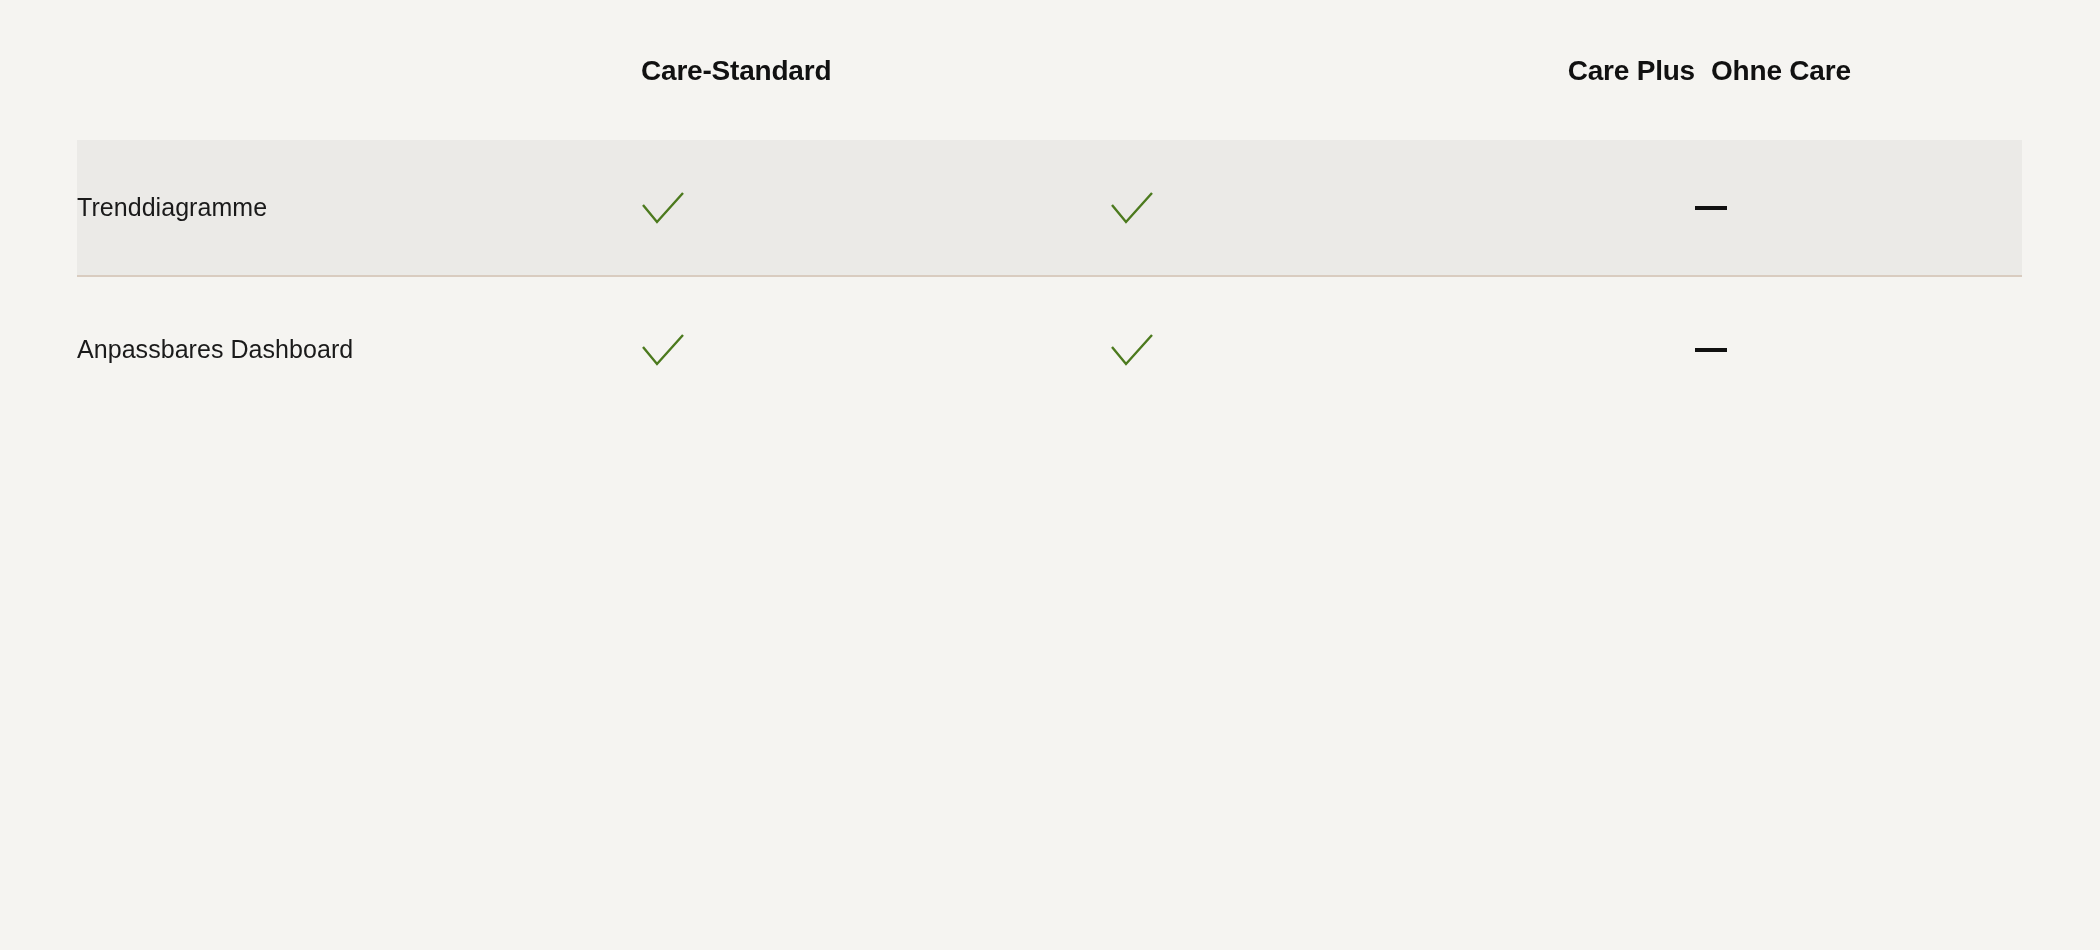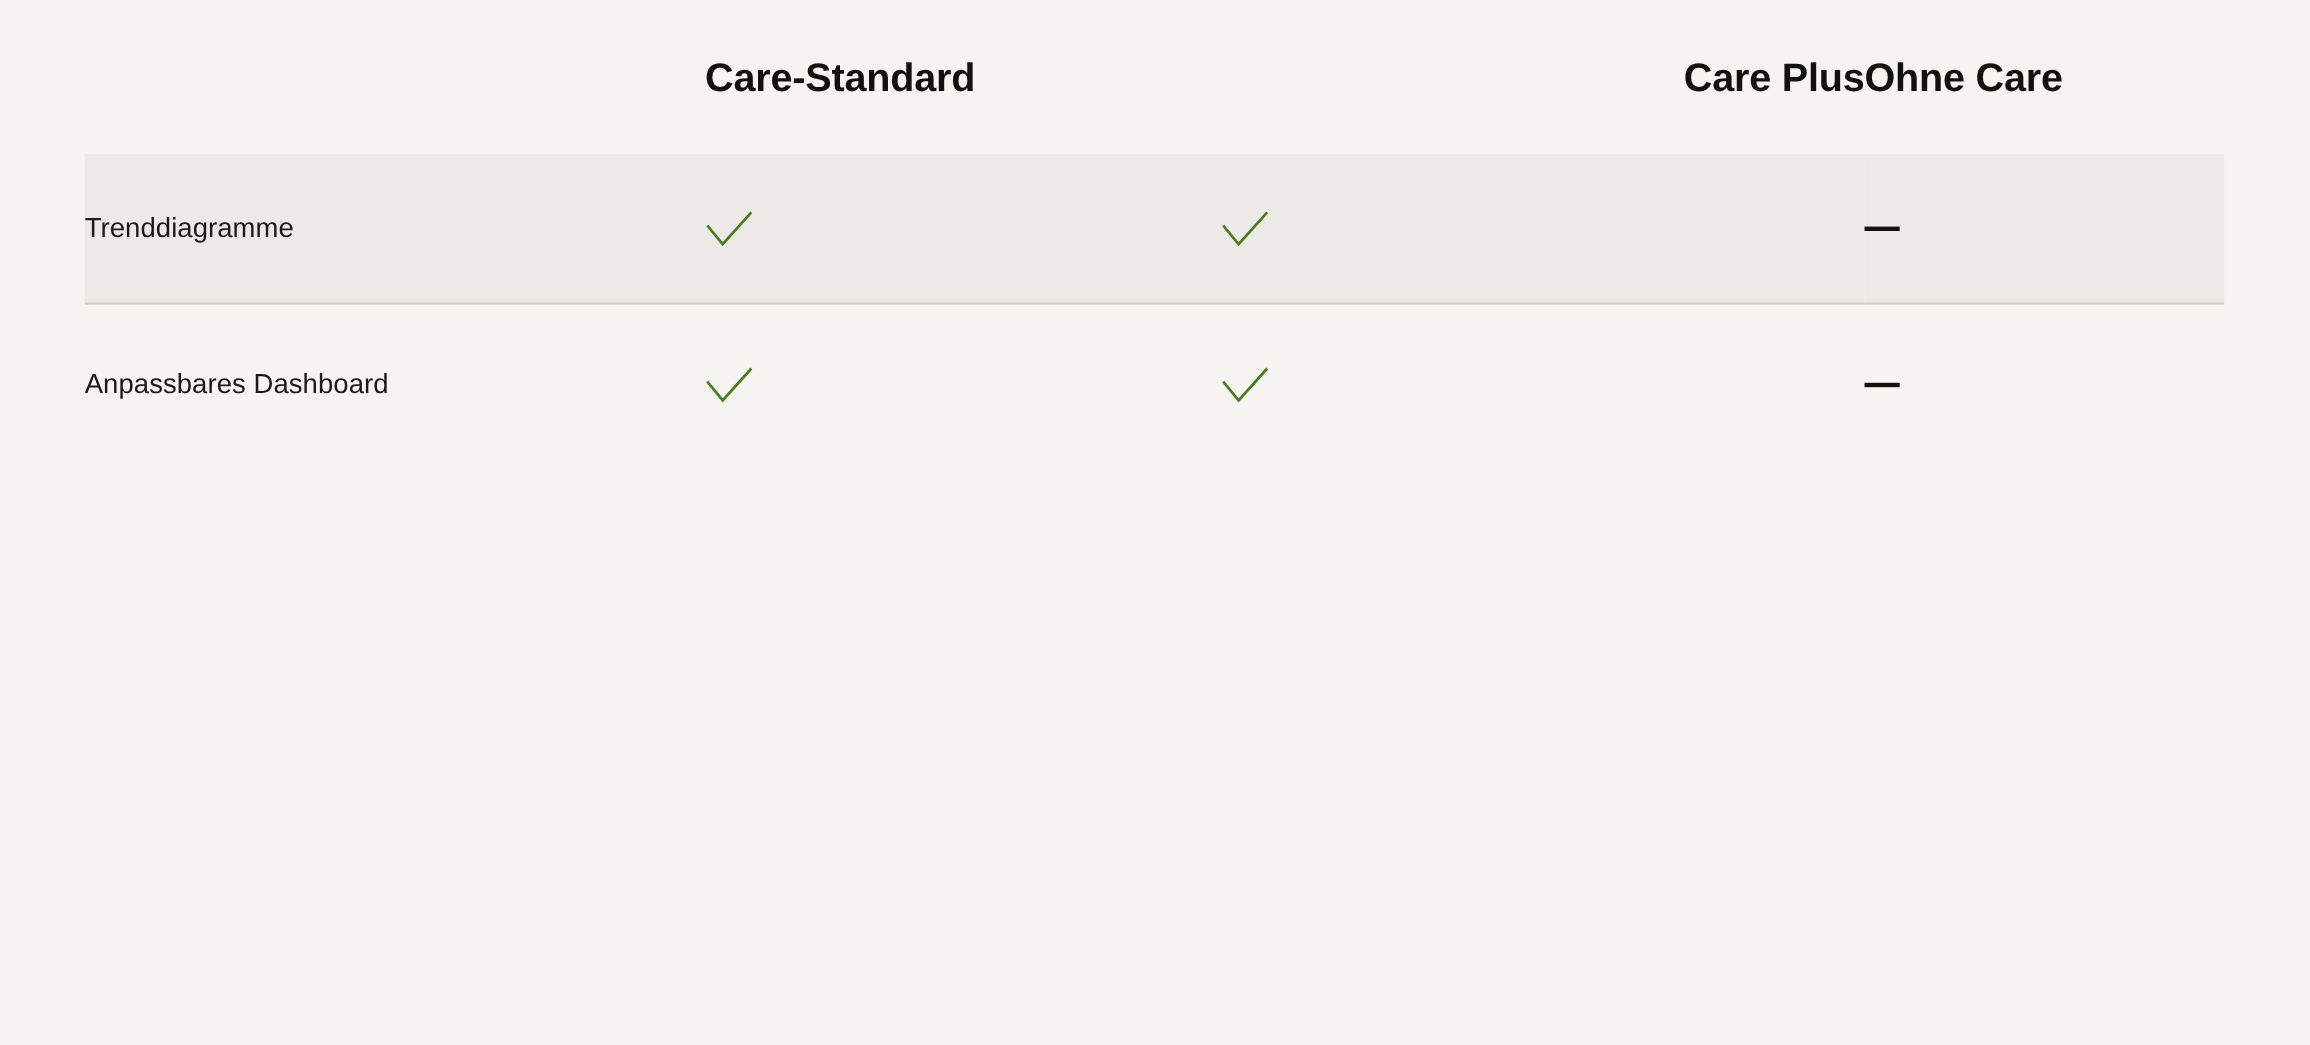--- a/index.html
+++ b/index.html
@@ -40,37 +40,37 @@
   col.c-none    { width: 327px; }
 
   
   .cmp-table thead th {
     background: #F5F4F1;
     height: 140px;
     padding: 0;
     vertical-align: middle;
     text-align: left;
     font-weight: 700;
-    font-size: 36px;
+    font-size: 28px;
     line-height: 1.25;
     letter-spacing: -0.2px;
     color: #111111;
     border: none;
   }
   th.head-feature { padding-left: 0; }
   th.head-std  { padding-left: 564px; }
 
   
   .cmp-table thead th .hd {
     display: block;
     padding-left: 0;
   }
   th.head-std  .hd { padding-left: 0; }
   th.head-plus .hd { padding-left: 0; text-align: right; }
-  th.head-none .hd { padding-left: 0; }
+  th.head-none .hd { padding-left: 0; margin-left: 16px; }
 
   
   .cmp-table tbody tr {
     background: #F5F4F1;
   }
   .cmp-table tbody tr.shaded {
     background: #EBEAE7;
   }
   .cmp-table tbody tr.bordered td {
     border-top: 2px solid #D9CCC0;

